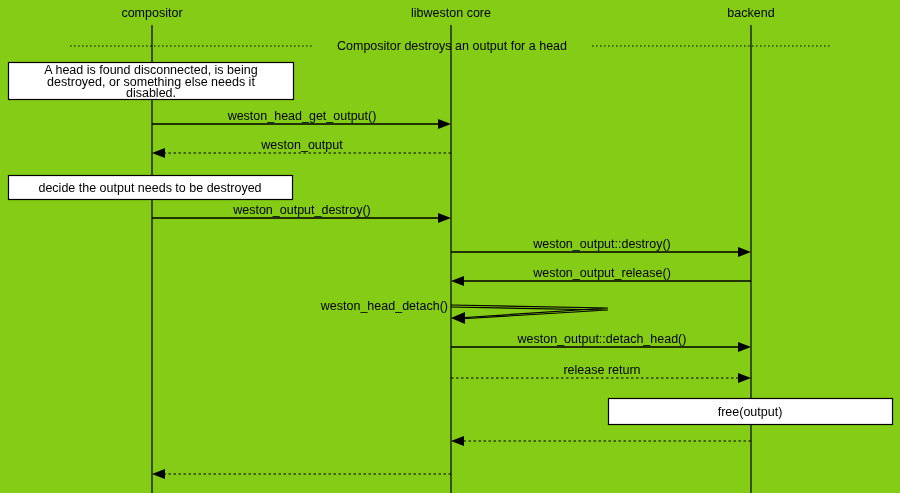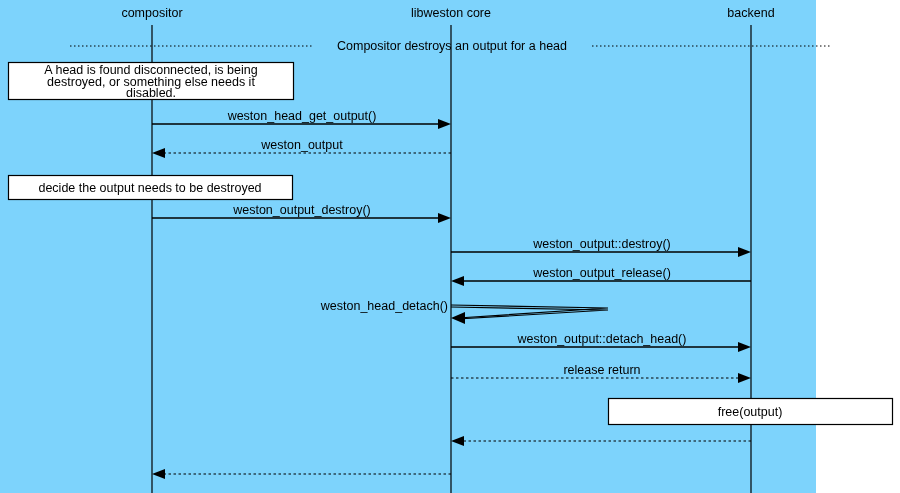--- a/index.html
+++ b/index.html
@@ -8,23 +8,23 @@
     background: #ffffff;
   }
   body {
     width: 900px;
     height: 493px;
     font-family: "Liberation Sans", sans-serif;
     overflow: hidden;
   }
   #diagram-root {
     position: relative;
-    width: 816px;
+    width: 900px;
     height: 493px;
-    background: #7dd3fc;
+    background: #84cc16;
   }
   svg.seq {
     display: block;
     width: 900px;
     height: 493px;
   }
   .lifeline {
     stroke: #000000;
     stroke-width: 1.2;
     fill: none;

